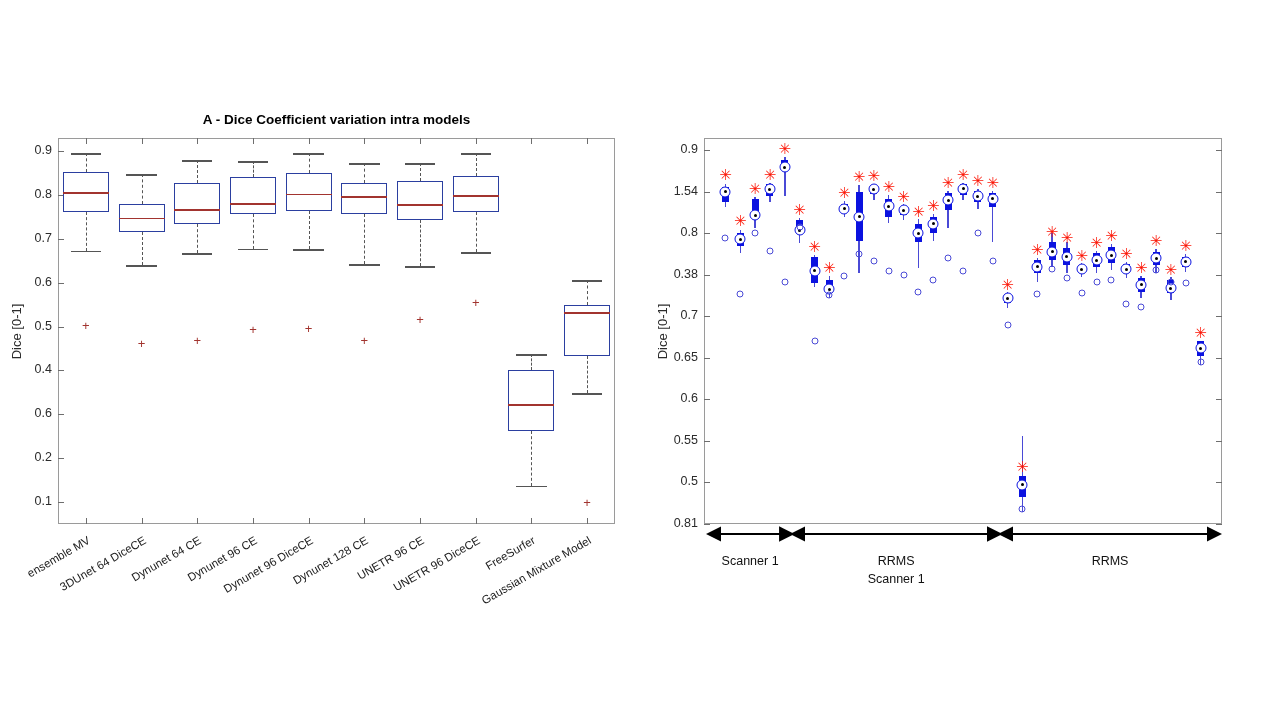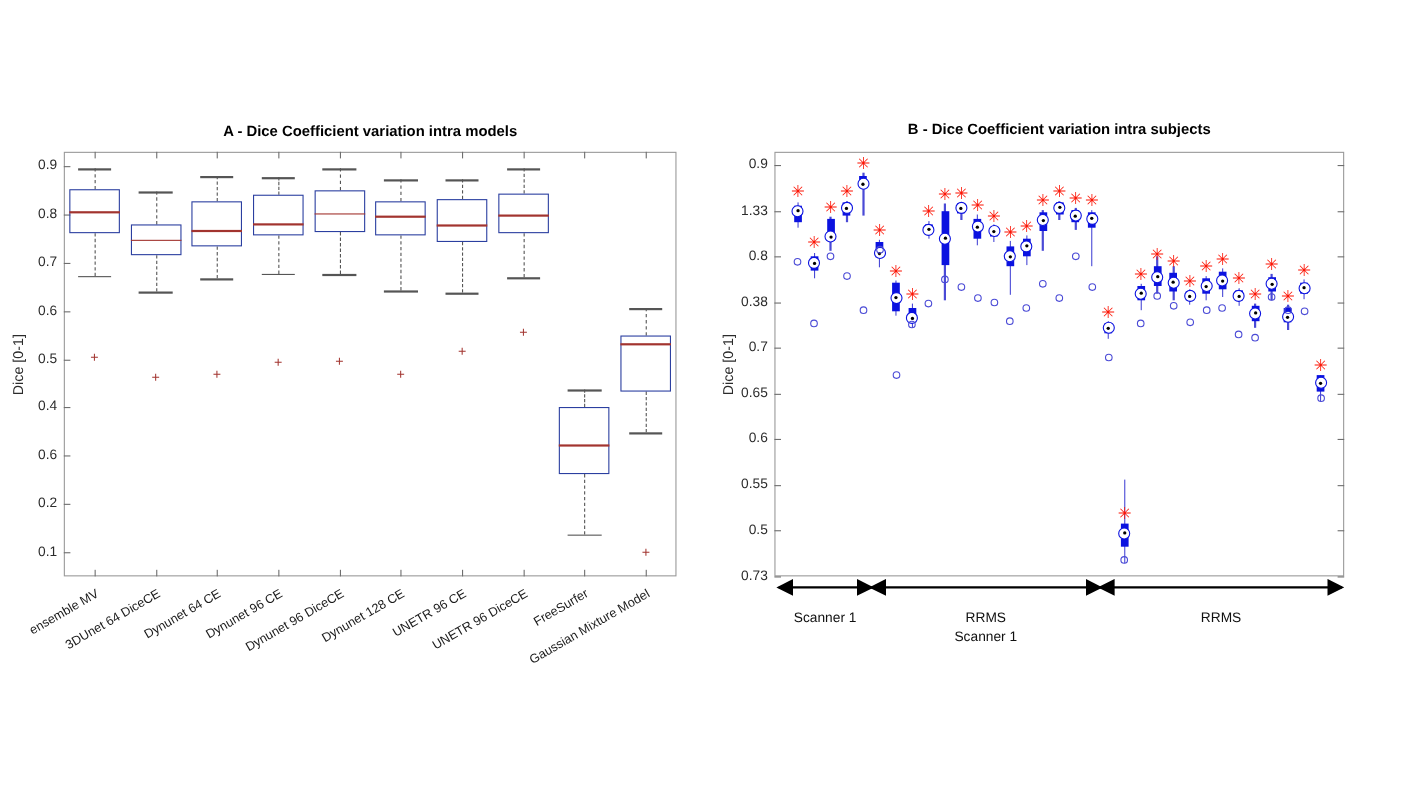--- a/index.html
+++ b/index.html
@@ -222,27 +222,26 @@
         <div class="bx-cap" style="left:571.97px;top:280.1181818181818px;width:30.360000000000003px;"></div>
         <div class="bx-cap" style="left:571.97px;top:393.2863636363636px;width:30.360000000000003px;"></div>
         <div class="bx-box" style="left:564.15px;top:304.68181818181813px;width:46px;height:50.88181818181823px;"></div>
         <div class="bx-median" style="left:564.15px;top:312.13863636363635px;width:46px;"></div>
         <div class="bx-outlier" style="left:587.15px;top:502.0681818181818px;">+</div>
         <div class="xtick-label" style="left:347.15px;top:534px;width:240px;">Gaussian Mixture Model</div>
       </div>
   </div>
 
   <div class="panel" id="panelB">
-    <div class="plot-title" id="B-title" style="left:64px;top:110px;width:518px;">B - Dice Coefficient variation intra subjects</div>
     <div class="ylabel" id="B-ylabel" style="left:-18px;top:324px;width:80px;">Dice [0-1]</div>
     <div class="axes" id="B-axes" style="left:64px;top:138px;width:518px;height:386px;"></div>
     <div id="B-layer">
         <div class="tickmark tick-y" style="left:64px;top:524px;"></div>
         <div class="tickmark tick-y" style="left:576px;top:524px;"></div>
-        <div class="ytick" style="left:12px;top:516px;width:46px;">0.73</div>
+        <div class="ytick" style="left:12px;top:516px;width:46px;">0.81</div>
         <div class="tickmark tick-y" style="left:64px;top:482.494623655914px;"></div>
         <div class="tickmark tick-y" style="left:576px;top:482.494623655914px;"></div>
         <div class="ytick" style="left:12px;top:474.494623655914px;width:46px;">0.5</div>
         <div class="tickmark tick-y" style="left:64px;top:440.98924731182797px;"></div>
         <div class="tickmark tick-y" style="left:576px;top:440.98924731182797px;"></div>
         <div class="ytick" style="left:12px;top:432.98924731182797px;width:46px;">0.55</div>
         <div class="tickmark tick-y" style="left:64px;top:399.48387096774195px;"></div>
         <div class="tickmark tick-y" style="left:576px;top:399.48387096774195px;"></div>
         <div class="ytick" style="left:12px;top:391.48387096774195px;width:46px;">0.6</div>
         <div class="tickmark tick-y" style="left:64px;top:357.97849462365593px;"></div>
@@ -252,21 +251,21 @@
         <div class="tickmark tick-y" style="left:576px;top:316.4731182795699px;"></div>
         <div class="ytick" style="left:12px;top:308.4731182795699px;width:46px;">0.7</div>
         <div class="tickmark tick-y" style="left:64px;top:274.9677419354839px;"></div>
         <div class="tickmark tick-y" style="left:576px;top:274.9677419354839px;"></div>
         <div class="ytick" style="left:12px;top:266.9677419354839px;width:46px;">0.38</div>
         <div class="tickmark tick-y" style="left:64px;top:233.46236559139783px;"></div>
         <div class="tickmark tick-y" style="left:576px;top:233.46236559139783px;"></div>
         <div class="ytick" style="left:12px;top:225.46236559139783px;width:46px;">0.8</div>
         <div class="tickmark tick-y" style="left:64px;top:191.95698924731187px;"></div>
         <div class="tickmark tick-y" style="left:576px;top:191.95698924731187px;"></div>
-        <div class="ytick" style="left:12px;top:183.95698924731187px;width:46px;">1.33</div>
+        <div class="ytick" style="left:12px;top:183.95698924731187px;width:46px;">1.54</div>
         <div class="tickmark tick-y" style="left:64px;top:150.45161290322585px;"></div>
         <div class="tickmark tick-y" style="left:576px;top:150.45161290322585px;"></div>
         <div class="ytick" style="left:12px;top:142.45161290322585px;width:46px;">0.9</div>
         <div class="sb-line" style="left:84.72424242424242px;top:183.65591397849465px;height:23.243010752688235px;"></div>
         <div class="sb-box" style="left:81.92424242424242px;top:186.97634408602153px;width:7px;height:14.94193548387102px;"></div>
         <div class="sb-star" style="left:85.42424242424242px;top:174.99569892473124px;">✳</div>
         <div class="sb-med" style="left:85.42424242424242px;top:191.95698924731187px;"></div>
         <div class="sb-circ" style="left:85.42424242424242px;top:237.61290322580646px;"></div>
         <div class="sb-line" style="left:99.57272727272728px;top:230.14193548387095px;height:23.24301075268818px;"></div>
         <div class="sb-box" style="left:96.77272727272728px;top:233.46236559139783px;width:7px;height:12.451612903225794px;"></div>

